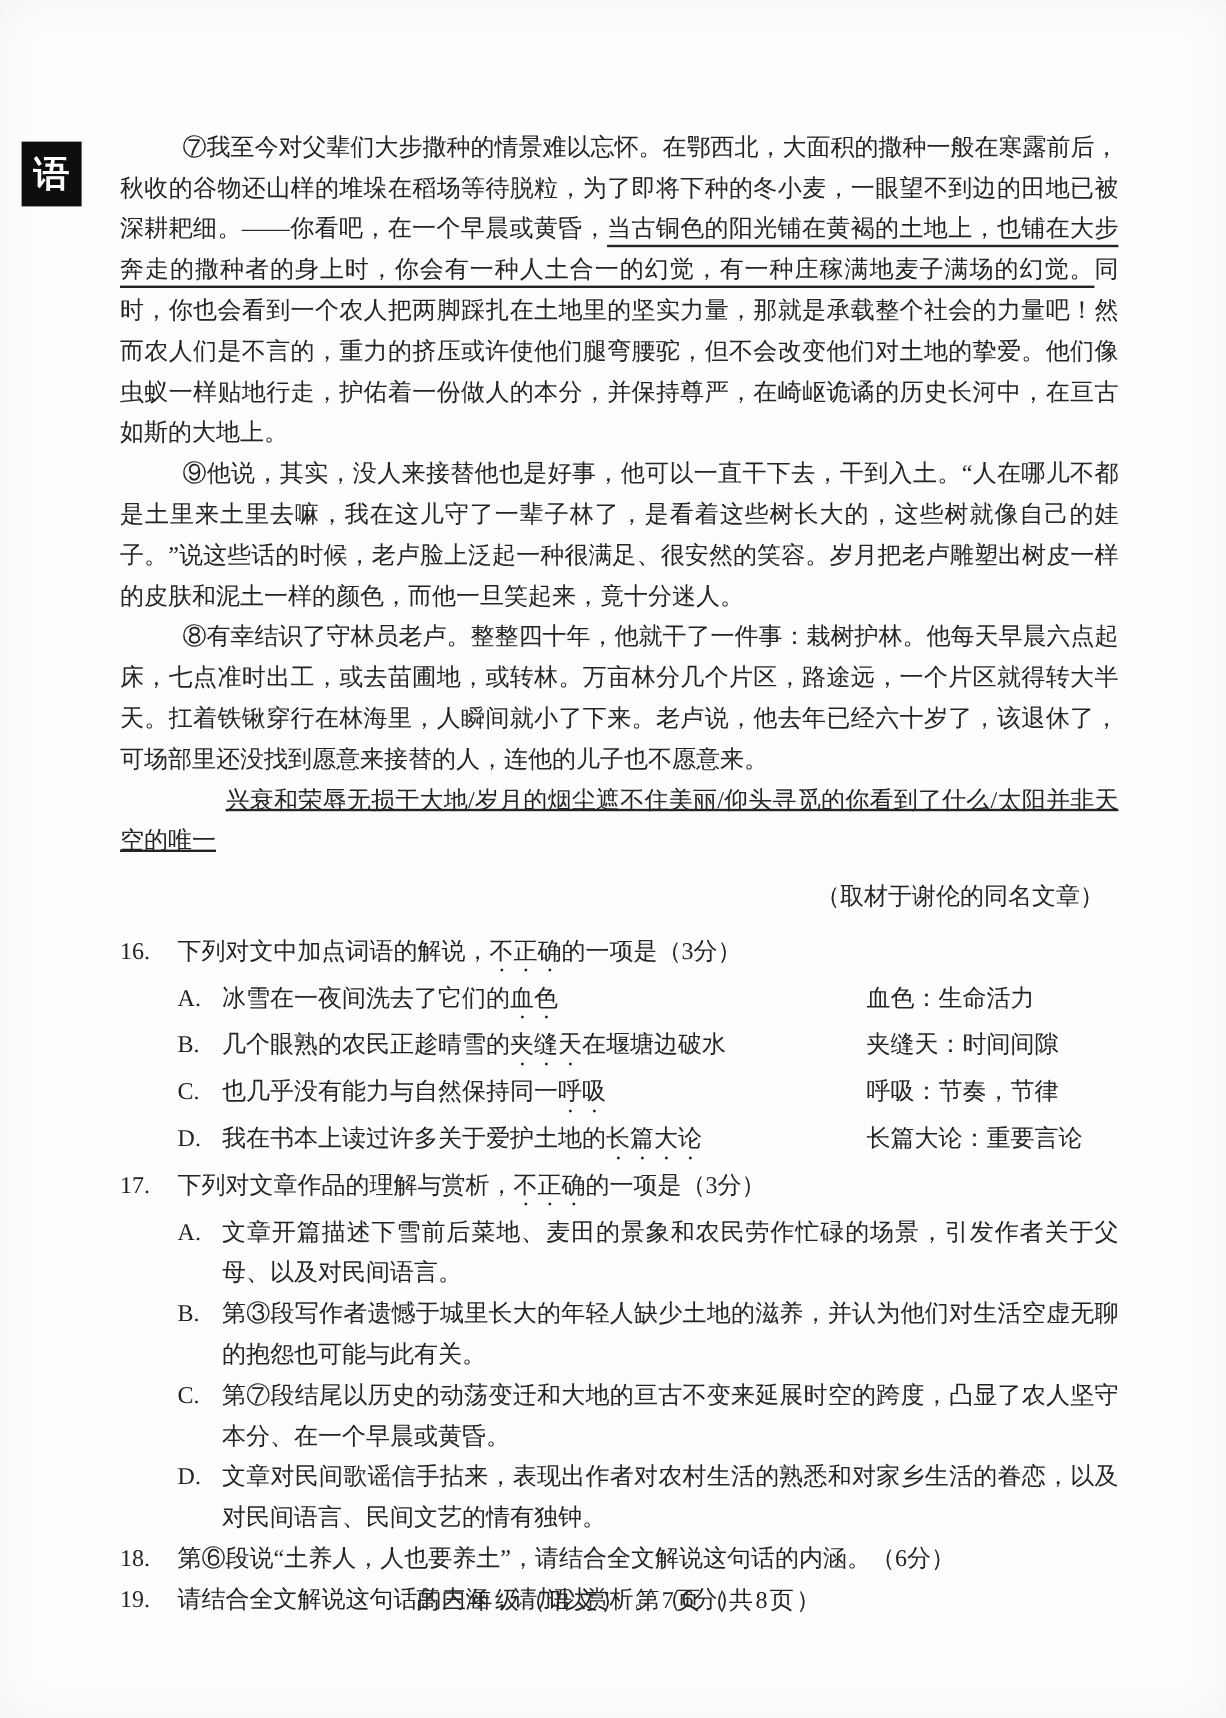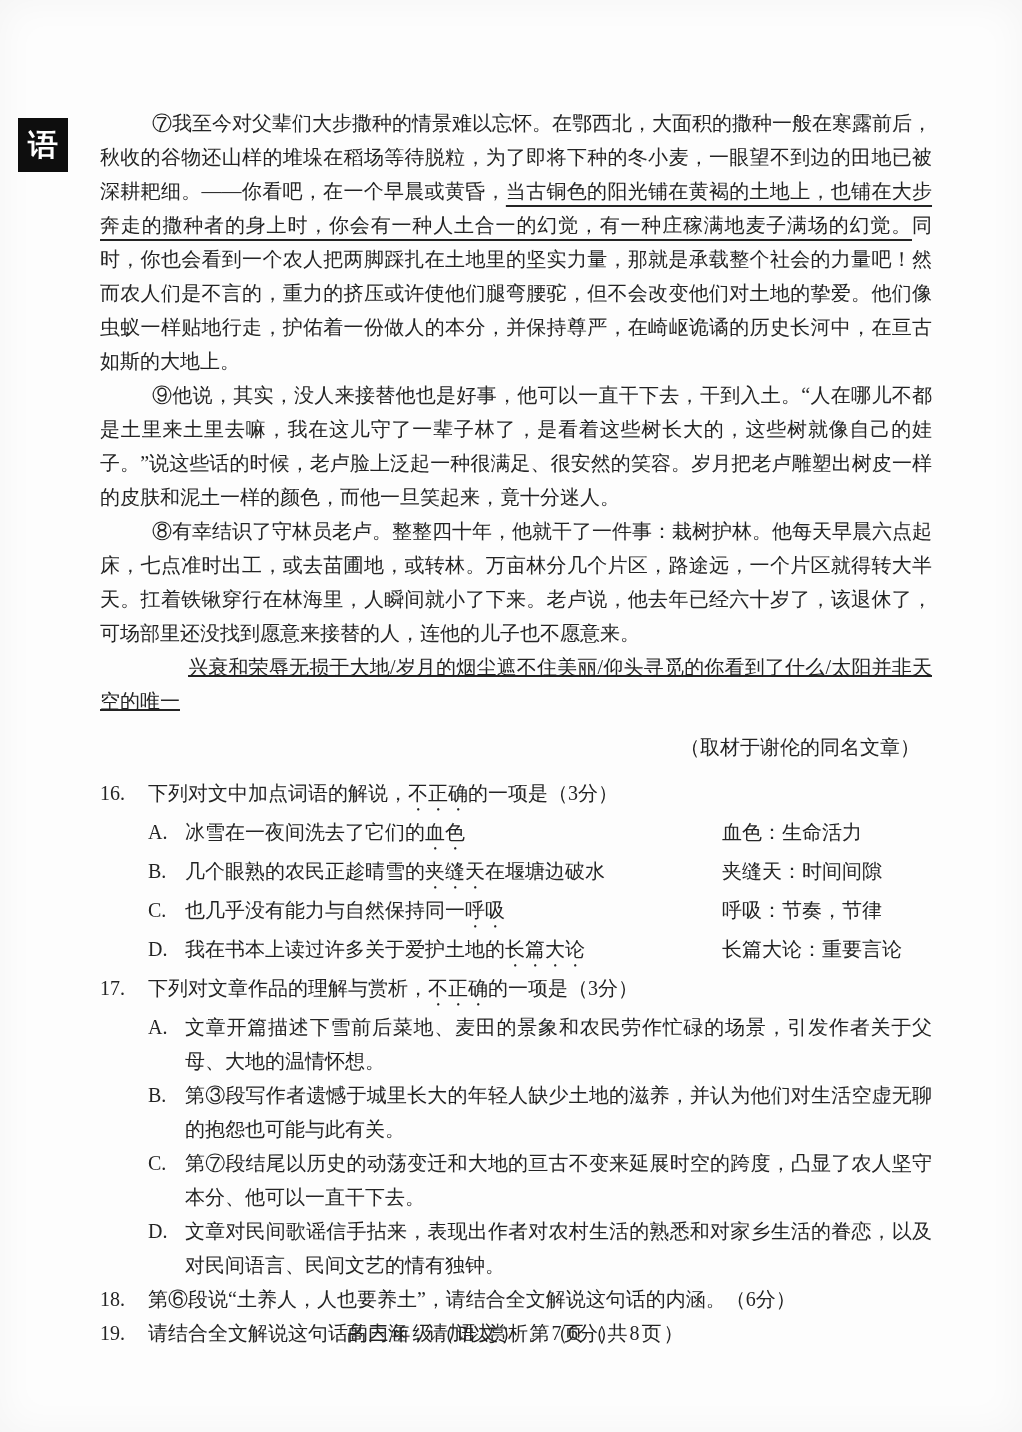--- a/index.html
+++ b/index.html
@@ -102,27 +102,27 @@
       </div>
       <div class="mc-option">
         <span class="opt-label">D.</span><span>我在书本上读过许多关于爱护土地的</span><span class="em-dots">长篇大论</span><span></span><span class="gloss">长篇大论：重要言论</span>
       </div>
     </div>
 
     <div class="question">
       <p class="q-stem"><span class="q-num">17.</span><span>下列对文章作品的理解与赏析，</span><span class="em-dots">不正确</span><span>的一项是（3分）</span></p>
 
       <div class="rc-option">
-        <span class="opt-label">A.</span><span>文章开篇描述下雪前后菜地、麦田的景象和农民劳作忙碌的场景，引发作者关于父母、大地的温情怀想。</span>
+        <span class="opt-label">A.</span><span>文章开篇描述下雪前后菜地、麦田的景象和农民劳作忙碌的场景，引发作者关于父母、以及对民间语言。</span>
       </div>
       <div class="rc-option">
         <span class="opt-label">B.</span><span>第③段写作者遗憾于城里长大的年轻人缺少土地的滋养，并认为他们对生活空虚无聊的抱怨也可能与此有关。</span>
       </div>
       <div class="rc-option">
-        <span class="opt-label">C.</span><span>第⑦段结尾以历史的动荡变迁和大地的亘古不变来延展时空的跨度，凸显了农人坚守本分、他可以一直干下去。</span>
+        <span class="opt-label">C.</span><span>第⑦段结尾以历史的动荡变迁和大地的亘古不变来延展时空的跨度，凸显了农人坚守本分、在一个早晨或黄昏。</span>
       </div>
       <div class="rc-option">
         <span class="opt-label">D.</span><span>文章对民间歌谣信手拈来，表现出作者对农村生活的熟悉和对家乡生活的眷恋，以及对民间语言、民间文艺的情有独钟。</span>
       </div>
     </div>
 
     <p class="q-stem"><span class="q-num">18.</span><span>第⑥段说“土养人，人也要养土”，请结合全文解说这句话的内涵。（6分）</span></p>
 
     <p class="q-stem"><span class="q-num">19.</span><span>请结合全文解说这句话的内涵，请加以赏析。（6分）</span></p>
 

